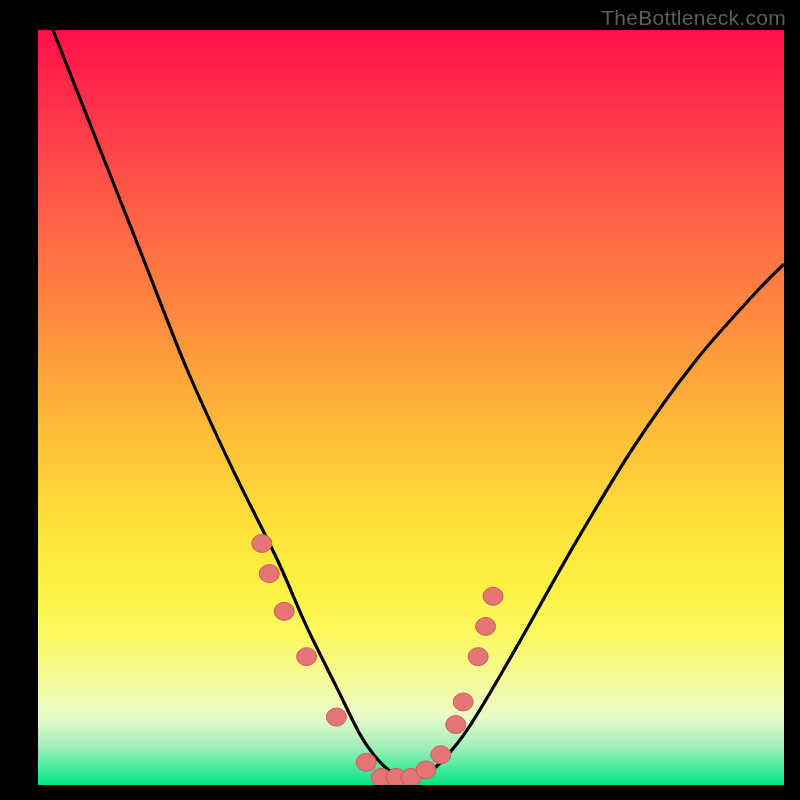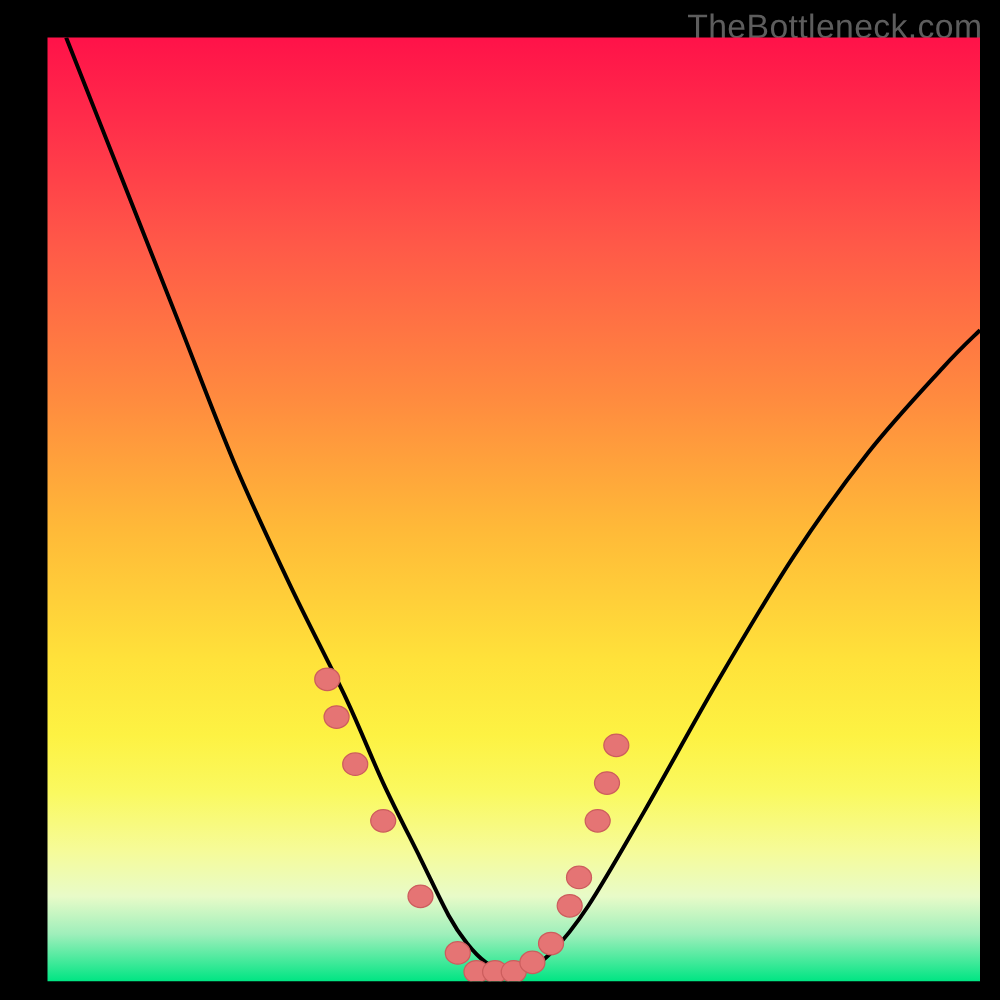--- a/index.html
+++ b/index.html
@@ -38,21 +38,21 @@
       #e8fbc8 91%,
       #9fefbb 95%,
       #00e583 100%
     );
   }
   .watermark {
     position: absolute;
     top: 6px;
     right: 14px;
     color: #5d5d5d;
-    font-size: 27px;
+    font-size: 21px;
     font-weight: 500;
     letter-spacing: 0.3px;
   }
   svg.curve {
     position: absolute;
     left: 0;
     top: 0;
     width: 746px;
     height: 755px;
   }

